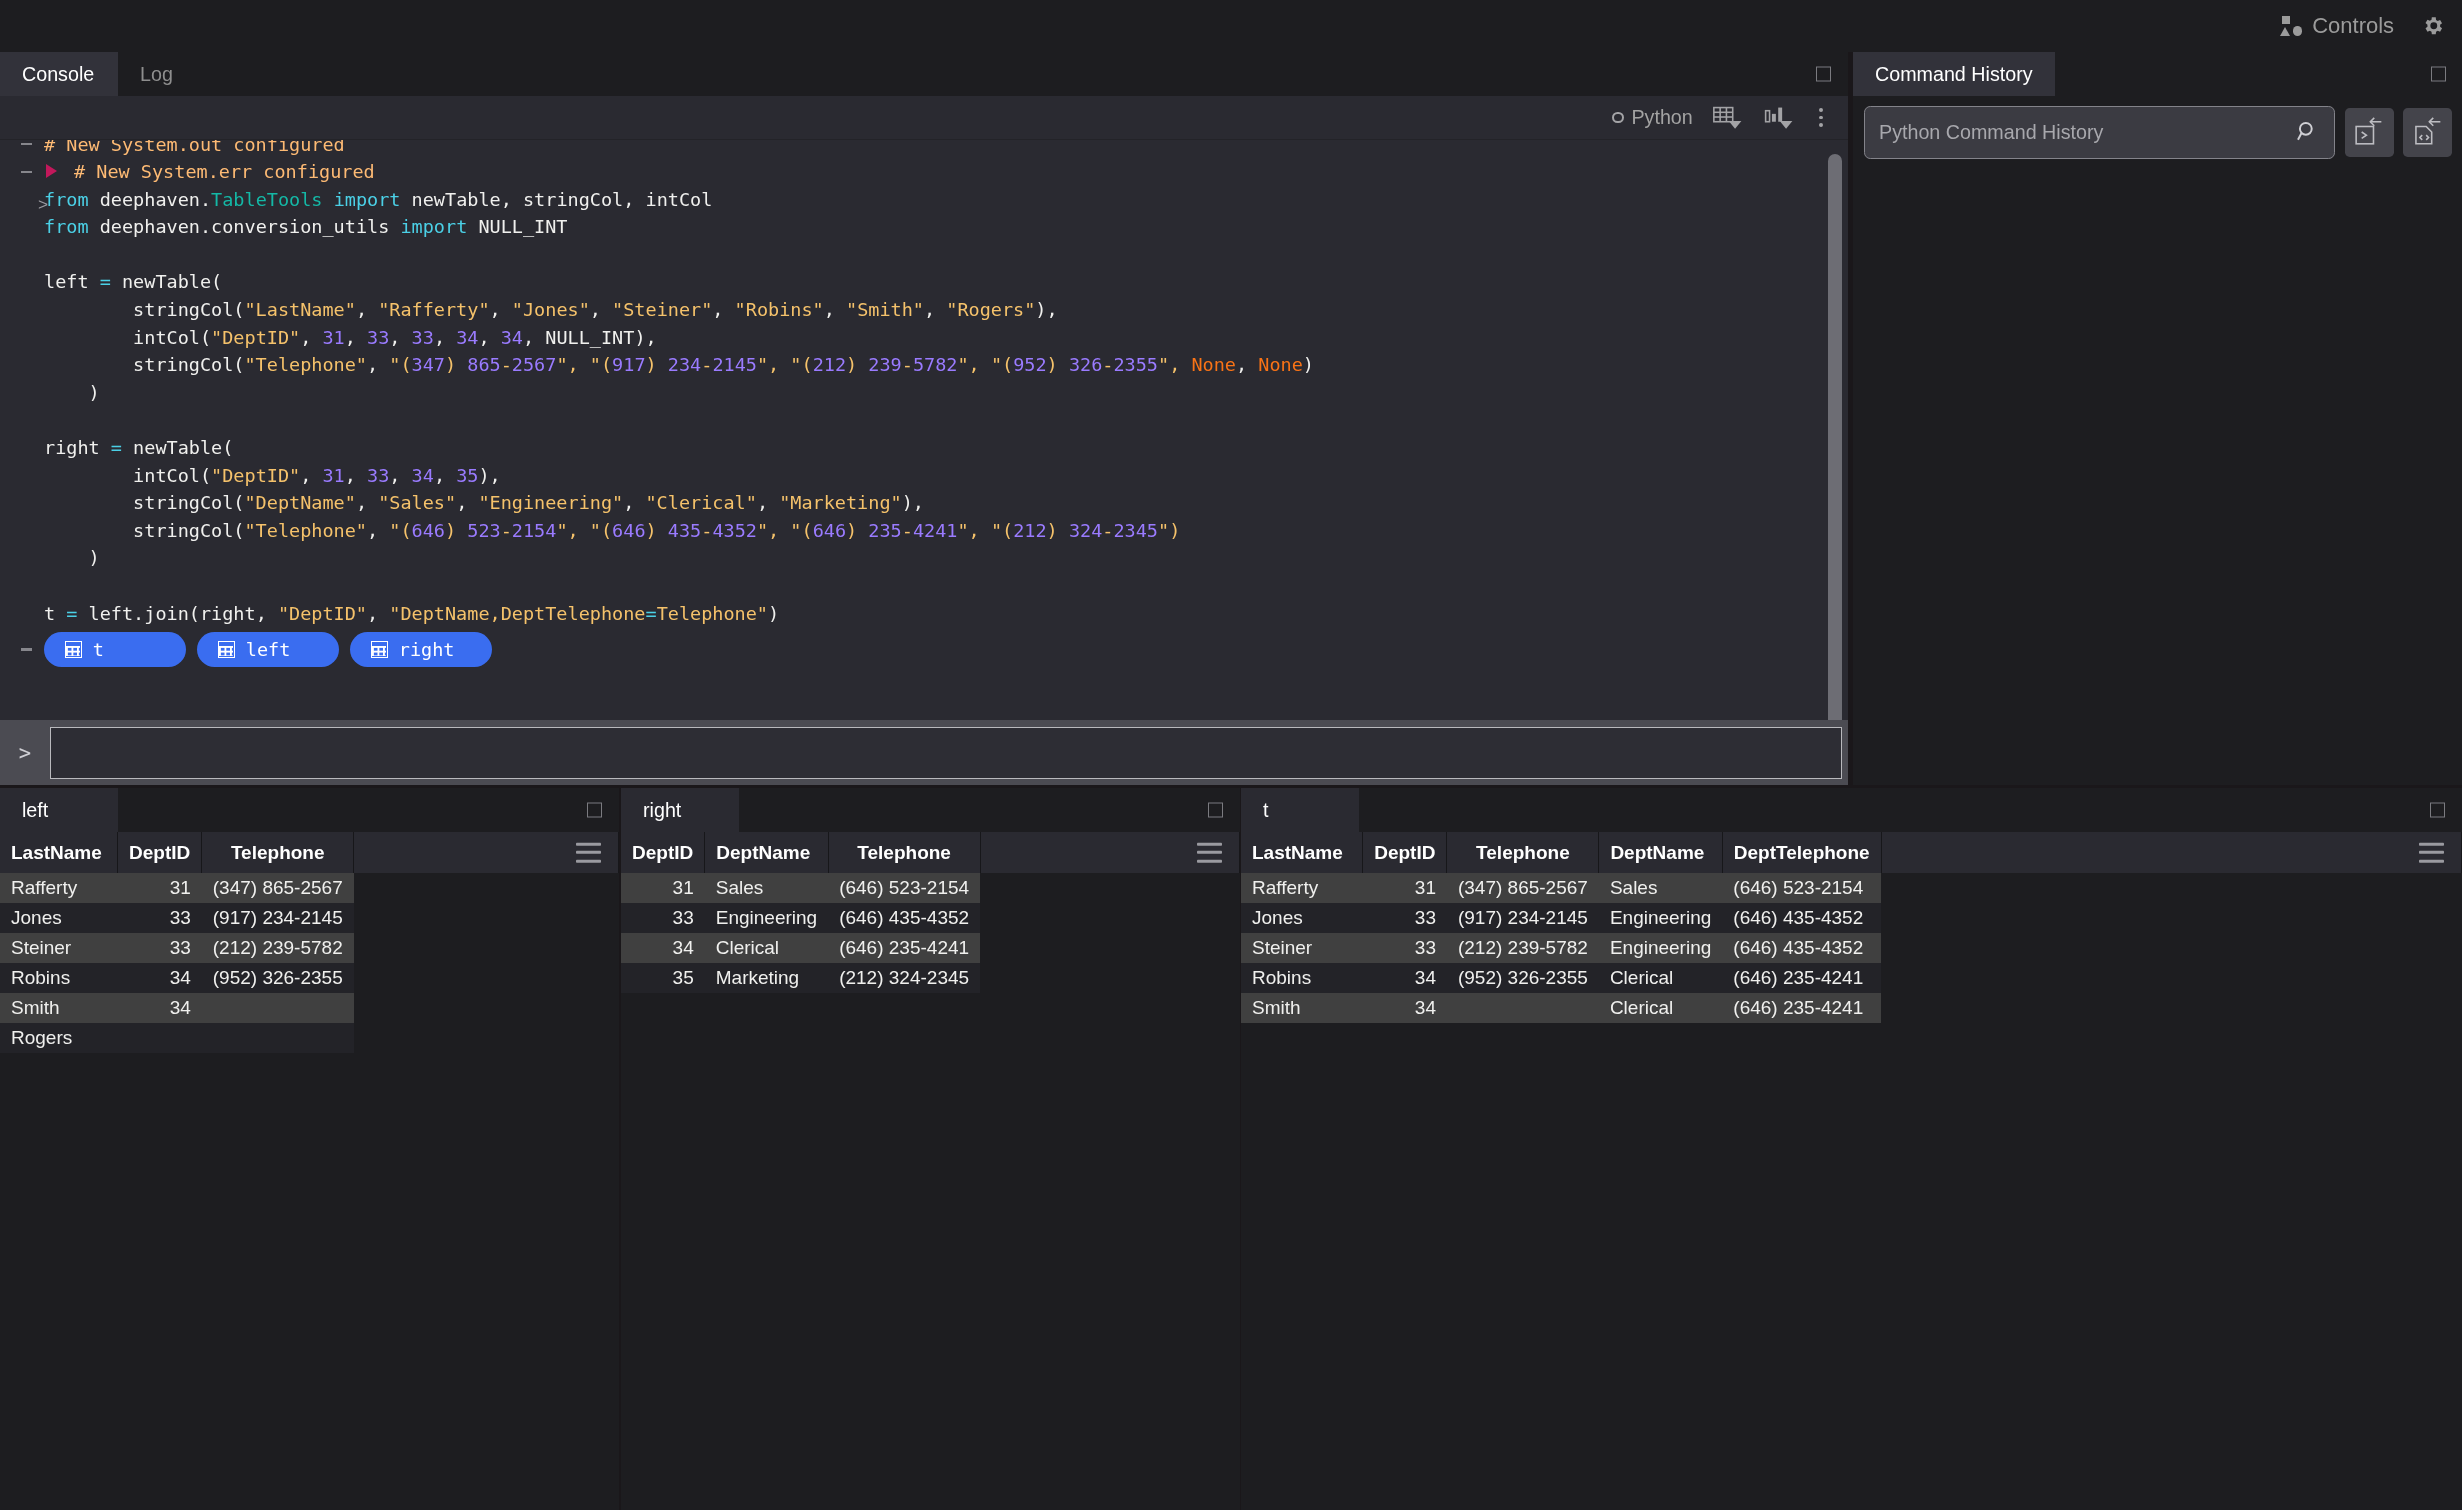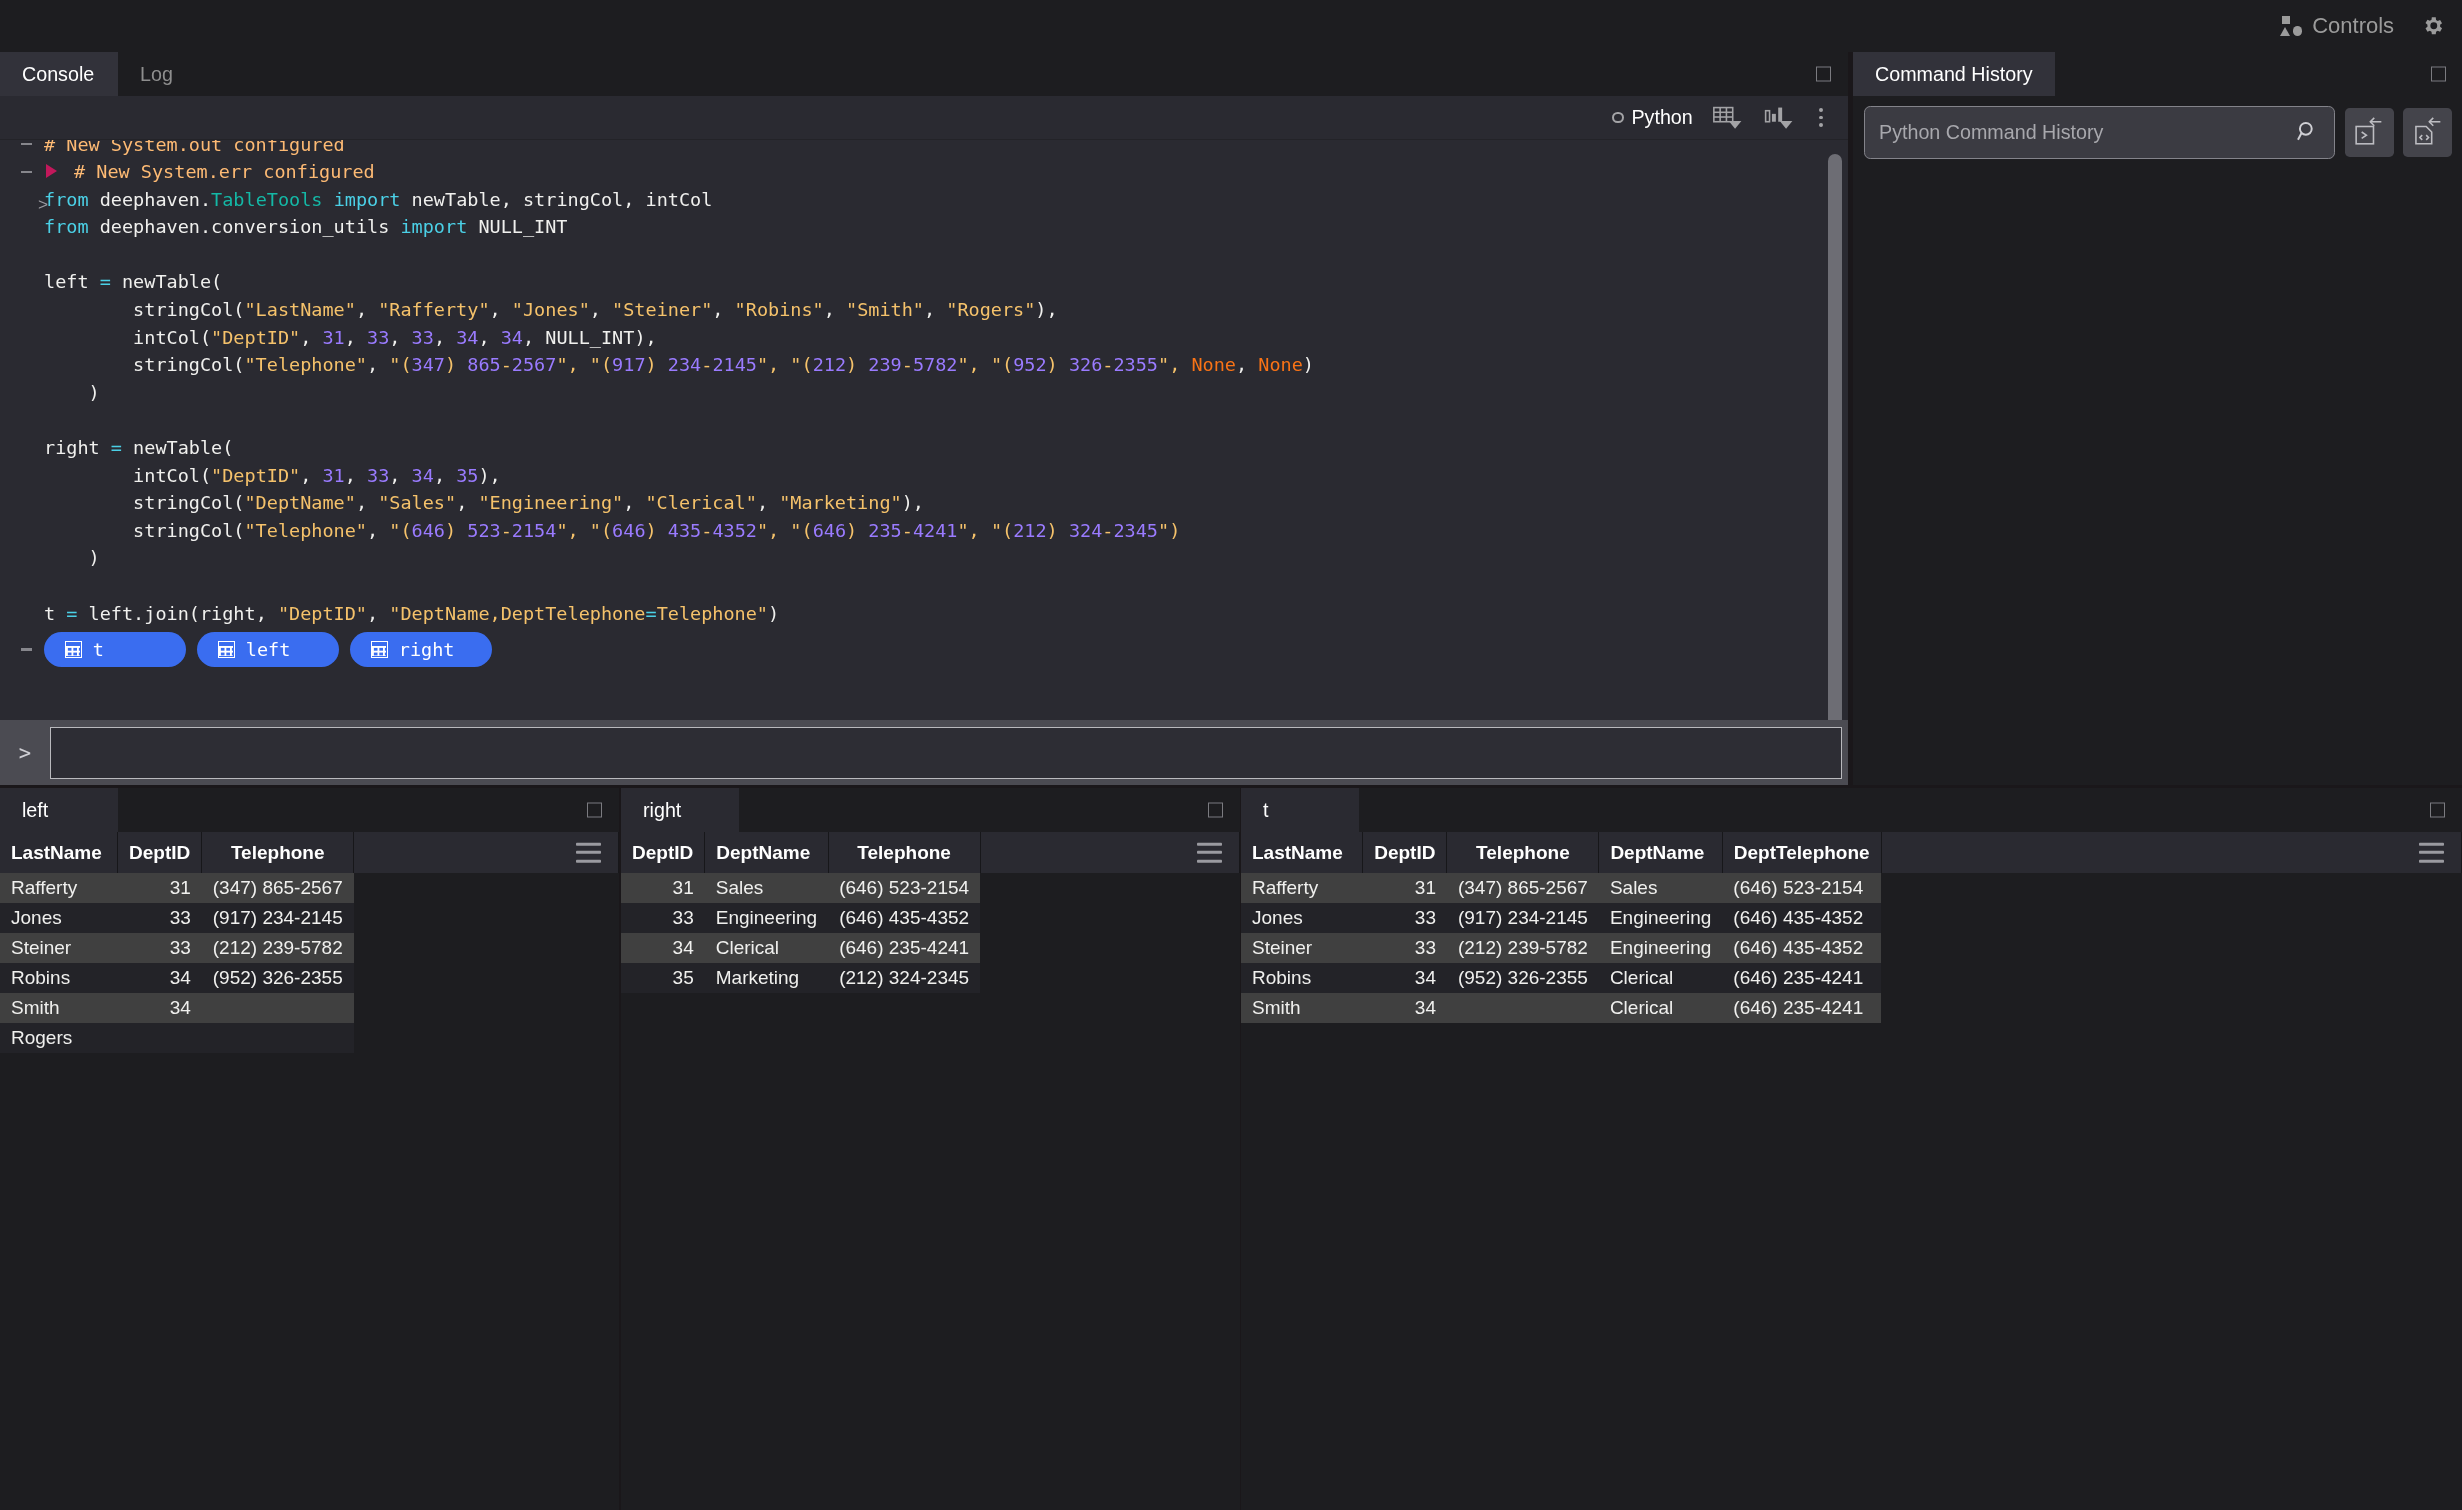--- a/index.html
+++ b/index.html
@@ -53,21 +53,21 @@
     position: absolute; left: 0; top: 52px; width: 1848px; height: 733px;
     background: #2a2a31;
     display: flex; flex-direction: column;
   }
   #console-toolbar {
     height: 44px; background: #2a2a31;
     display: flex; align-items: center; justify-content: flex-end;
     padding-right: 20.5px; gap: 20.5px; flex: none;
     border-bottom: 0.8px solid #232328;
   }
-  .lang-badge { display: flex; align-items: center; gap: 7.9px; color: #ffffff; font-size: 19.7px; }
+  .lang-badge { display: flex; align-items: center; gap: 7.9px; color: #a3a3a3; font-size: 19.7px; }
   .lang-dot { width: 11.8px; height: 11.8px; border-radius: 50%; border: 2.4px solid #a3a3a6; }
   .tb-icon { display: flex; align-items: flex-end; cursor: pointer; }
   .kebab { display: flex; flex-direction: column; gap: 3.9px; align-items: center; padding: 0 4.7px; }
   .kebab span { width: 3.9px; height: 3.9px; border-radius: 50%; background: #a3a3a6; display: block; }
 
   
   #console-scroll {
     flex: 1; position: relative; overflow: hidden;
     background: #2a2a31;
     font-family: "DejaVu Sans Mono", monospace;

